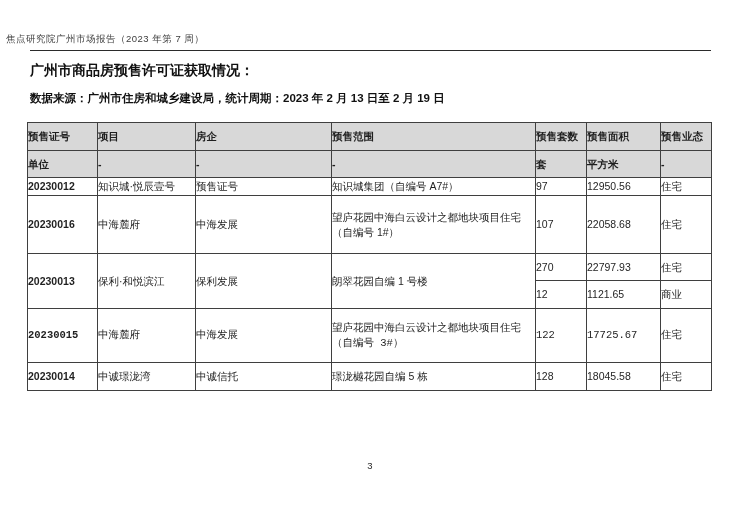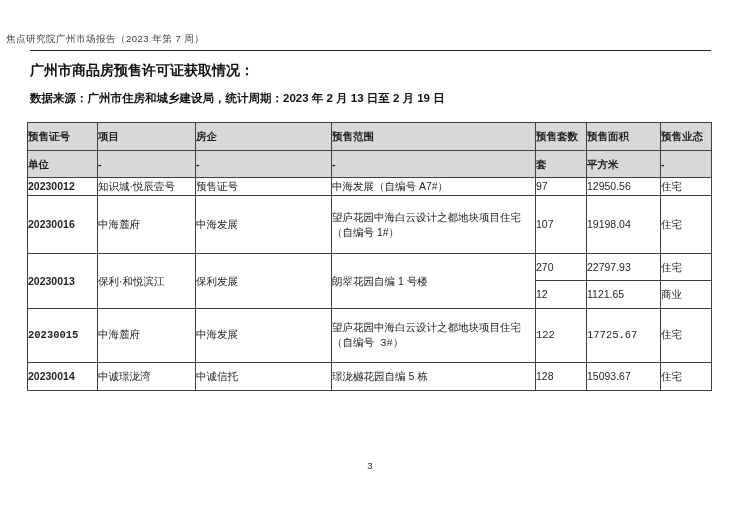--- a/index.html
+++ b/index.html
@@ -133,33 +133,33 @@
       <td>-</td>
       <td>套</td>
       <td>平方米</td>
       <td>-</td>
     </tr>
 
     <tr class="r0">
       <td class="cert">20230012</td>
       <td>知识城·悦辰壹号</td>
       <td>预售证号</td>
-      <td>中海发展（自编号 A7#）</td>
+      <td>知识城集团（自编号 A7#）</td>
       <td>97</td>
       <td>12950.56</td>
       <td>住宅</td>
     </tr>
 
     <tr class="r1">
       <td class="cert">20230016</td>
       <td>中海麓府</td>
       <td>中海发展</td>
       <td class="lh-wide">望庐花园中海白云设计之都地块项目住宅（自编号 1#）</td>
       <td>107</td>
-      <td>19198.04</td>
+      <td>22058.68</td>
       <td>住宅</td>
     </tr>
 
     <tr class="r2a">
       <td class="cert" rowspan="2">20230013</td>
       <td rowspan="2">保利·和悦滨江</td>
       <td rowspan="2">保利发展</td>
       <td rowspan="2">朗翠花园自编 1 号楼</td>
       <td>270</td>
       <td>22797.93</td>
@@ -180,21 +180,21 @@
       <td>17725.67</td>
       <td>住宅</td>
     </tr>
 
     <tr class="r4">
       <td class="cert">20230014</td>
       <td>中诚璟泷湾</td>
       <td>中诚信托</td>
       <td>璟泷樾花园自编 5 栋</td>
       <td>128</td>
-      <td>15093.67</td>
+      <td>18045.58</td>
       <td>住宅</td>
     </tr>
   </tbody>
     </table>
 
   <div class="page-number">3</div>
 
 </div>
 
 </body></html>

